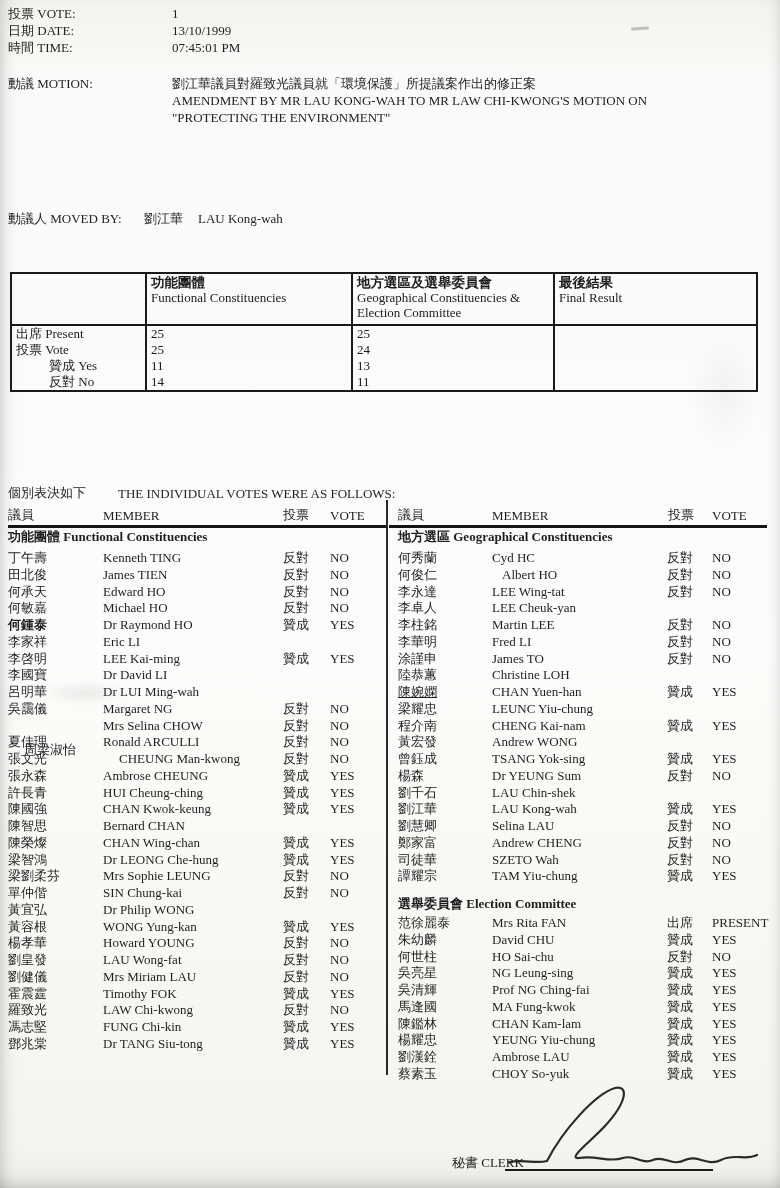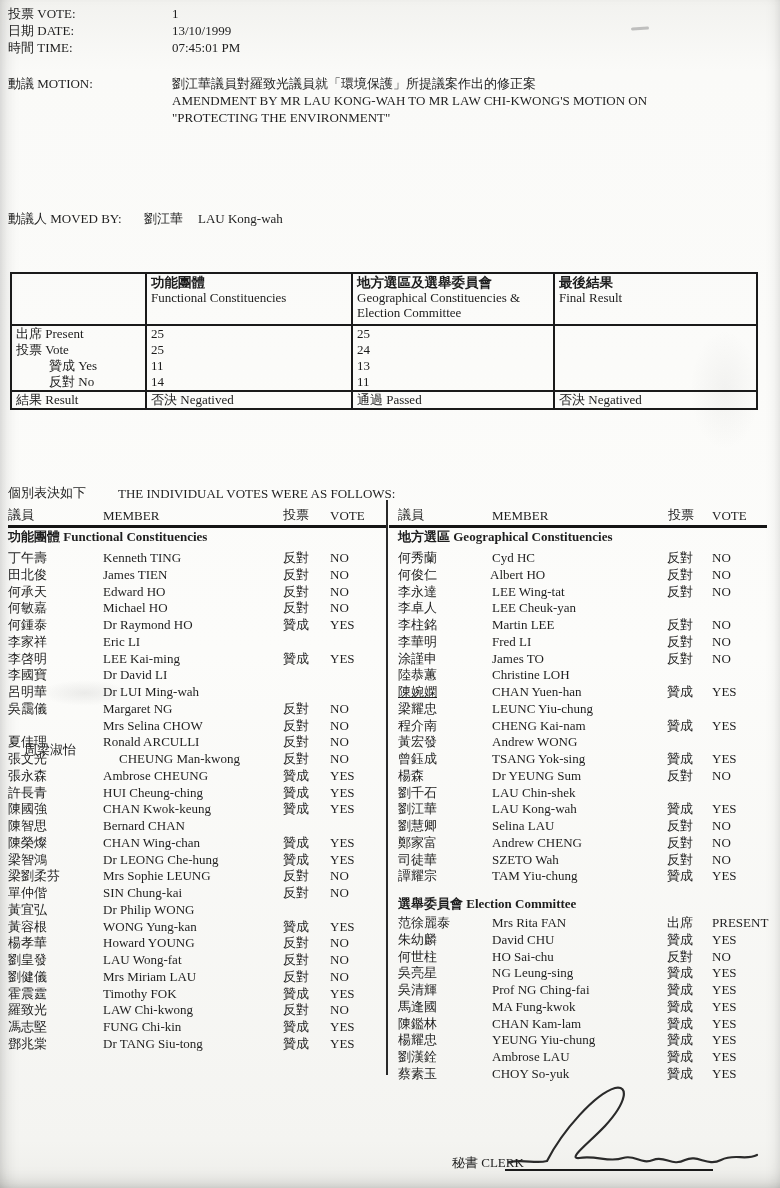--- a/index.html
+++ b/index.html
@@ -113,26 +113,20 @@
         <td>11</td>
         <td>13</td>
         <td></td>
       </tr>
       <tr>
         <td class="indent">反對 No</td>
         <td>14</td>
         <td>11</td>
         <td></td>
       </tr>
-      <tr class="result-row">
-        <td>結果 Result</td>
-        <td>否決 Negatived</td>
-        <td>通過 Passed</td>
-        <td>否決 Negatived</td>
-      </tr>
     </tbody>
   </table>
 
   <div class="abs fs13" style="left:8px;top:486px;">個別表決如下</div>
   <div class="abs fs13" style="left:118px;top:487px;">THE INDIVIDUAL VOTES WERE AS FOLLOWS:</div>
 
   <div class="abs fs13" style="left:8px;top:508px;">議員</div>
   <div class="abs fs13" style="left:103px;top:509px;">MEMBER</div>
   <div class="abs fs13" style="left:283px;top:508px;">投票</div>
   <div class="abs fs13" style="left:330px;top:509px;">VOTE</div>
@@ -183,21 +177,21 @@
       <span style="left: 275px;">反對</span>
       <span style="left: 322px;">NO</span>
     </div>
     <div class="vrow" style="left: 8px; top: 601.25px;">
       <span style="left: 0px;">何敏嘉</span>
       <span style="left: 95px;">Michael HO</span>
       <span style="left: 275px;">反對</span>
       <span style="left: 322px;">NO</span>
     </div>
     <div class="vrow" style="left: 8px; top: 618px;">
-      <span style="left: 0px;">何鍾泰</span>
+      <span style="left: 0px; font-weight: bold;">何鍾泰</span>
       <span style="left: 95px;">Dr Raymond HO</span>
       <span style="left: 275px;">贊成</span>
       <span style="left: 322px;">YES</span>
     </div>
     <div class="vrow" style="left: 8px; top: 634.75px;">
       <span style="left: 0px;">李家祥</span>
       <span style="left: 95px;">Eric LI</span>
     </div>
     <div class="vrow" style="left: 8px; top: 651.5px;">
       <span style="left: 0px;">李啓明</span>
@@ -336,21 +330,21 @@
       <span style="left: 322px;">YES</span>
     </div>
     <div class="vrow" style="left: 398px; top: 551px;">
       <span style="left: 0px;">何秀蘭</span>
       <span style="left: 94px;">Cyd HC</span>
       <span style="left: 269px;">反對</span>
       <span style="left: 314px;">NO</span>
     </div>
     <div class="vrow" style="left: 398px; top: 567.75px;">
       <span style="left: 0px;">何俊仁</span>
-      <span style="left: 92px; text-align: right;">Albert HO</span>
+      <span style="left: 104px; text-align: right;">Albert HO</span>
       <span style="left: 269px;">反對</span>
       <span style="left: 314px;">NO</span>
     </div>
     <div class="vrow" style="left: 398px; top: 584.5px;">
       <span style="left: 0px;">李永達</span>
       <span style="left: 94px;">LEE Wing-tat</span>
       <span style="left: 269px;">反對</span>
       <span style="left: 314px;">NO</span>
     </div>
     <div class="vrow" style="left: 398px; top: 601.25px;">

